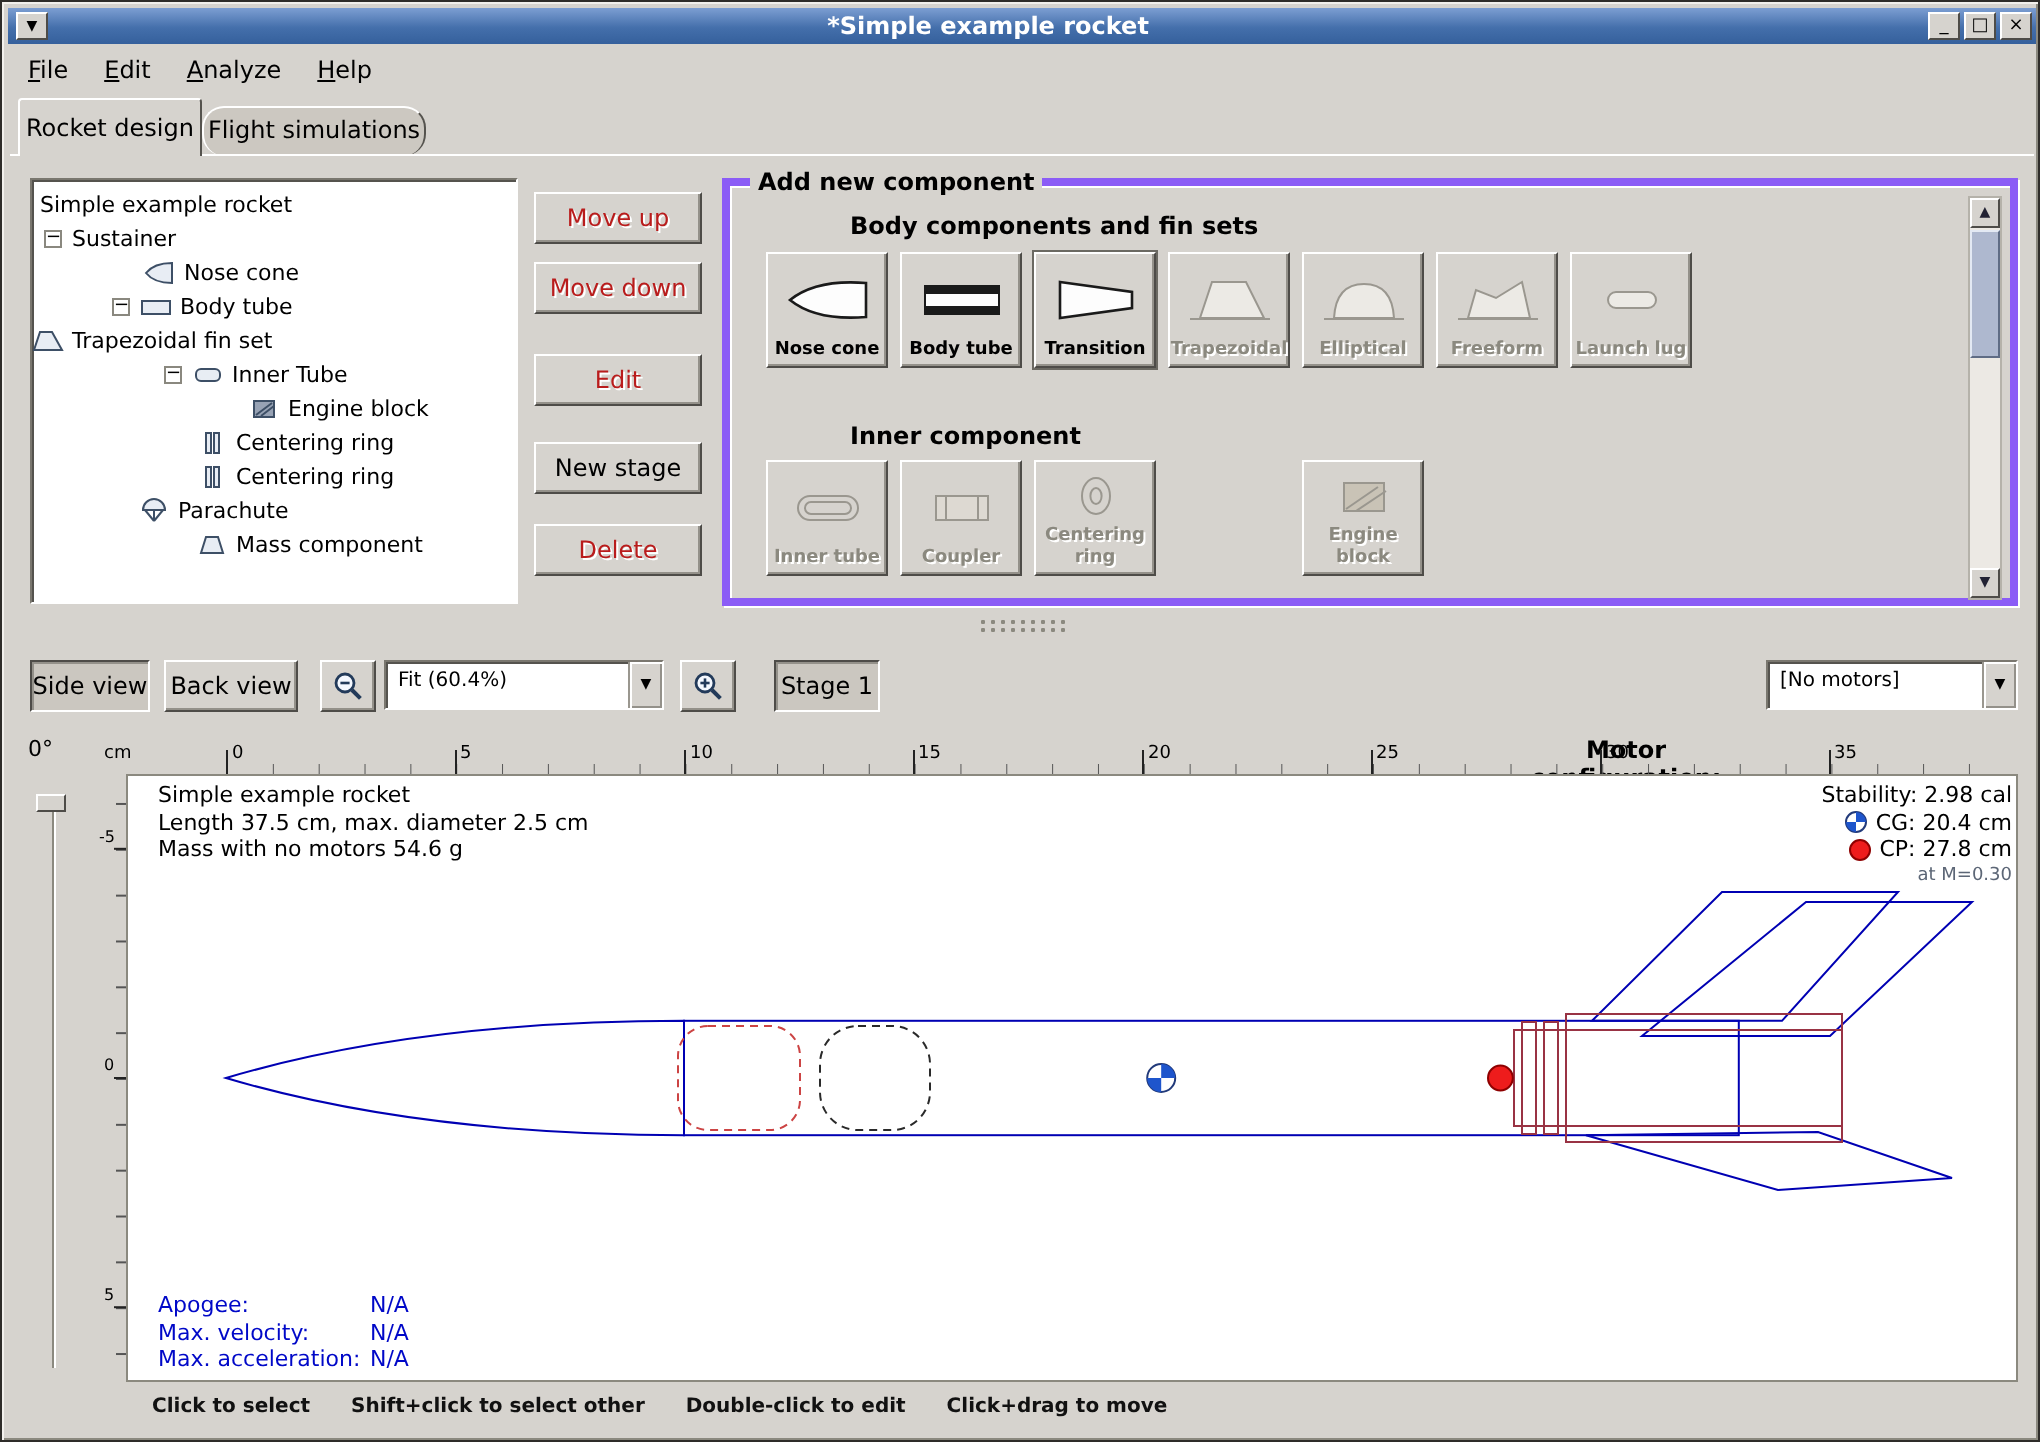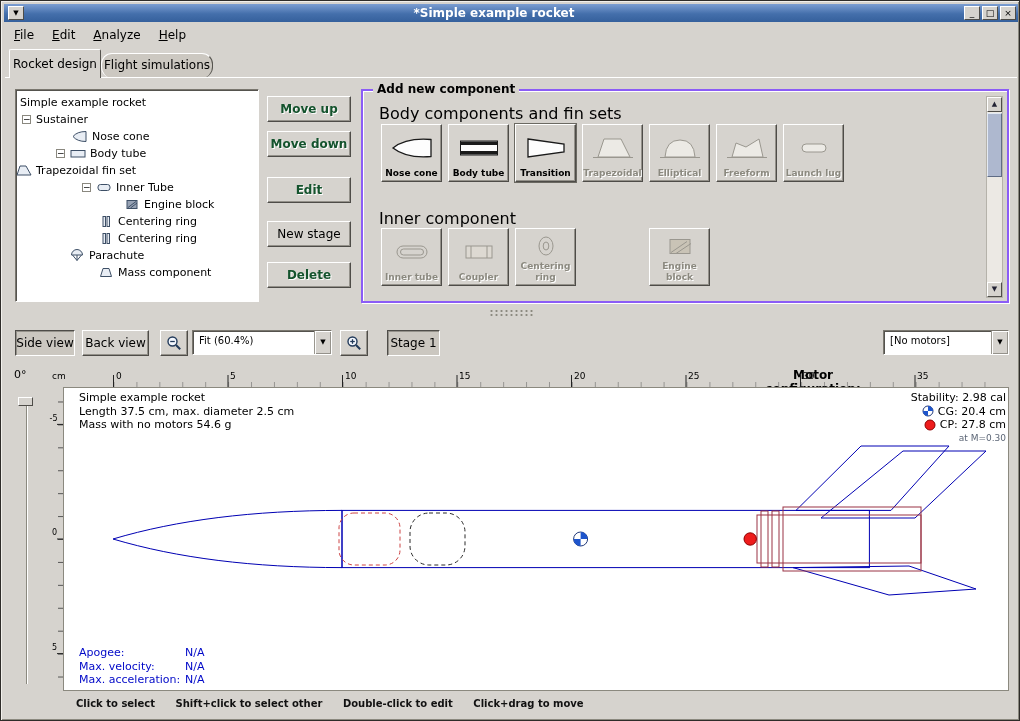--- a/index.html
+++ b/index.html
@@ -40,30 +40,30 @@
   .trow { height:17px; display:flex; align-items:center; font-size:11px; white-space:nowrap; }
   .exp { width:9px; height:9px; border:1px solid #8a887f; background:#fff; font-size:9px;
          line-height:7px; text-align:center; margin-right:5px; flex:none; }
   .ticon { width:16px; height:13px; margin-right:4px; flex:none; }
   .ticon svg { display:block; }
 
   
   .btn { position:absolute; background:#d6d3ce; border:1px solid;
          border-color:#fff #4e4c48 #4e4c48 #fff; box-shadow: inset -1px -1px 0 #94918a;
          font-size:12px; display:flex; align-items:center; justify-content:center; }
-  .btn.dis { color:#14532d; text-shadow:1px 1px 0 #fff;font-weight:bold; }
+  .btn.dis { color:#b91c1c; text-shadow:1px 1px 0 #fff; }
   .btn.pressed { background:#cbc7c0; border-color:#4e4c48 #fff #fff #4e4c48;
                  box-shadow: inset 1px 1px 0 #94918a; }
 
   
   .groupbox { position:absolute; left:360px; top:88px; width:648px; height:214px;
-              border:2px solid #8b5cf6; box-shadow: inset 1px 1px 0 #fff, 1px 1px 0 #fff; }
+              border:4px solid #8b5cf6; box-shadow: inset 1px 1px 0 #fff, 1px 1px 0 #fff; }
   .gb-title { position:absolute; top:-9px; left:10px; background:#d6d3ce; padding:0 4px;
               font-weight:bold; font-size:12px; }
-  .section-label { position:absolute; font-weight:normal; font-size:16px; }
+  .section-label { position:absolute; font-weight:bold; font-size:12px;margin-left:44px; }
   .pbtn { position:absolute; width:61px; height:58px; background:#d6d3ce; border:1px solid;
           border-color:#fff #4e4c48 #4e4c48 #fff; box-shadow: inset -1px -1px 0 #94918a;
           display:flex; flex-direction:column; align-items:center; justify-content:flex-end;
           padding:4px 1px 3px; }
   .pbtn .picon { flex:1; display:flex; align-items:center; }
   .plabel { font-size:9px; font-weight:bold; line-height:1.15; text-align:center; }
   .pbtn.dis .plabel { color:#8b897f; text-shadow:1px 1px 0 #fff; }
   .pbtn.sel { box-shadow: inset -1px -1px 0 #94918a, 0 0 0 1px #6b6962; }
 
   .scrollbar { position:absolute; right:4px; top:5px; width:17px; height:202px;

